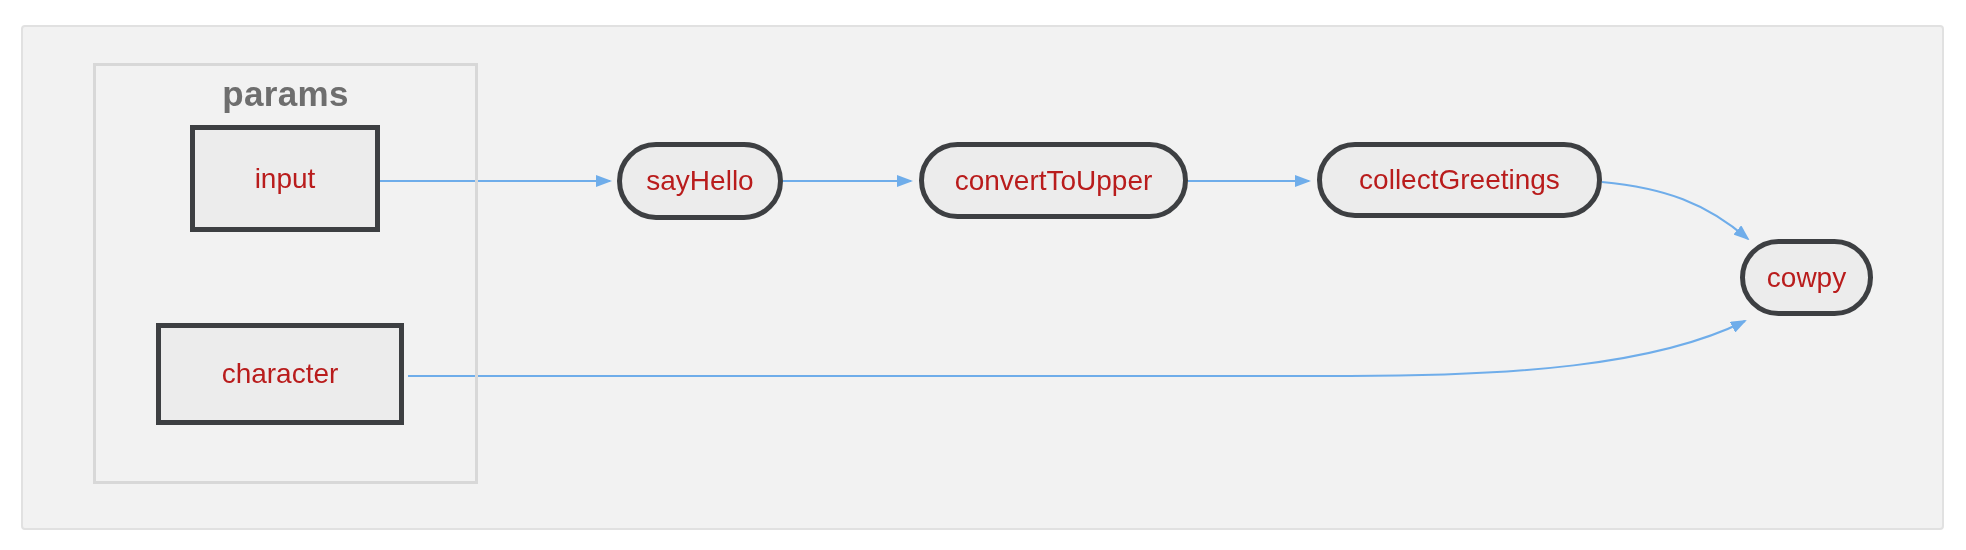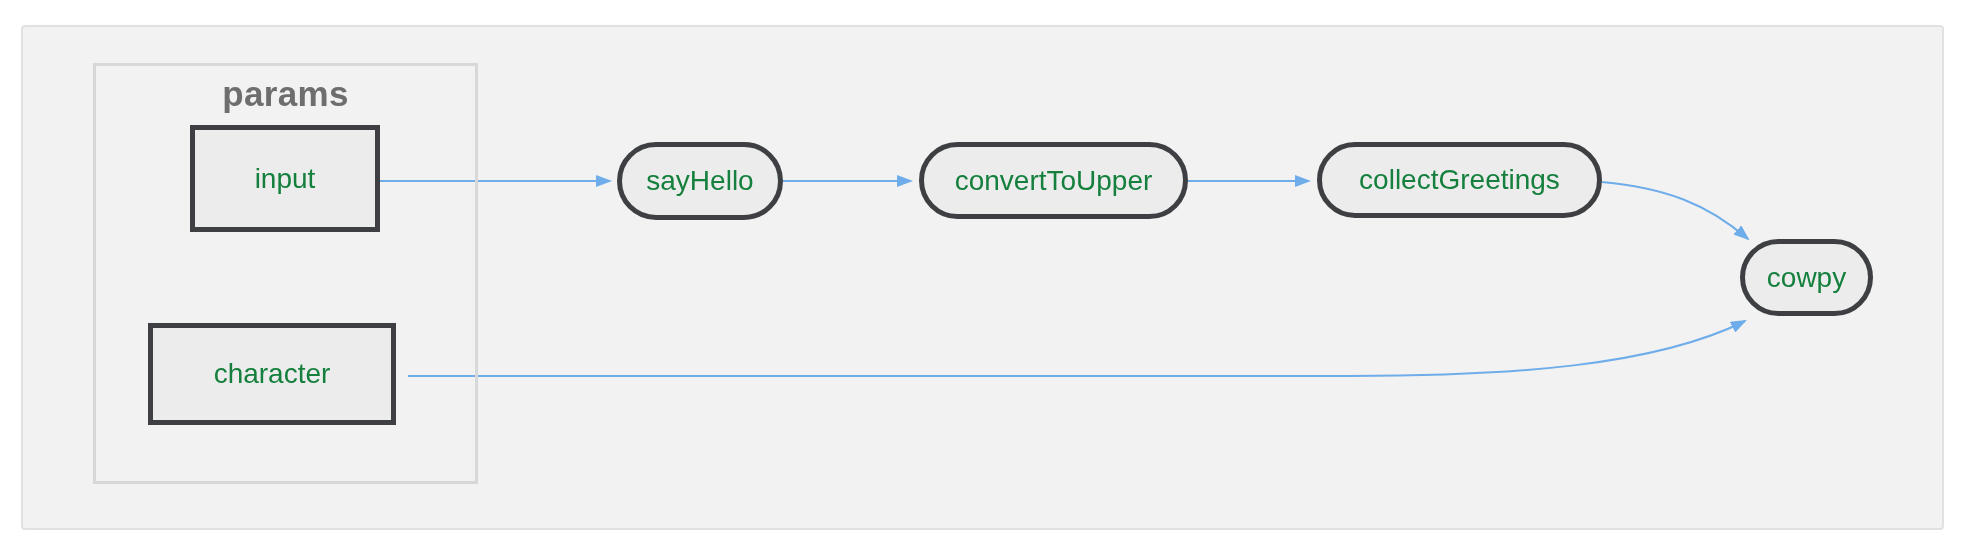--- a/index.html
+++ b/index.html
@@ -53,28 +53,28 @@
   }
   .node {
     position: absolute;
     box-sizing: border-box;
     background: #ececec;
     border: 5px solid #3d3f42;
     display: flex;
     align-items: center;
     justify-content: center;
     font-size: 28px;
-    color: #15803d;
+    color: #b91c1c;
     cursor: pointer;
   }
   .node-rect { border-radius: 0; }
   .node-pill { border-radius: 40px; }
 
   #node-input            { left: 190px; top: 125px; width: 190px; height: 107px; }
-  #node-character        { left: 148px; top: 323px; width: 248px; height: 102px; }
+  #node-character        { left: 156px; top: 323px; width: 248px; height: 102px; }
   #node-sayHello         { left: 617px; top: 142px; width: 166px; height: 78px; }
   #node-convertToUpper   { left: 919px; top: 142px; width: 269px; height: 77px; }
   #node-collectGreetings { left: 1317px; top: 142px; width: 285px; height: 76px; }
   #node-cowpy            { left: 1740px; top: 239px; width: 133px; height: 77px; }
 
   .edge-path {
     stroke: #6fadea;
     stroke-width: 2;
     fill: none;
   }

